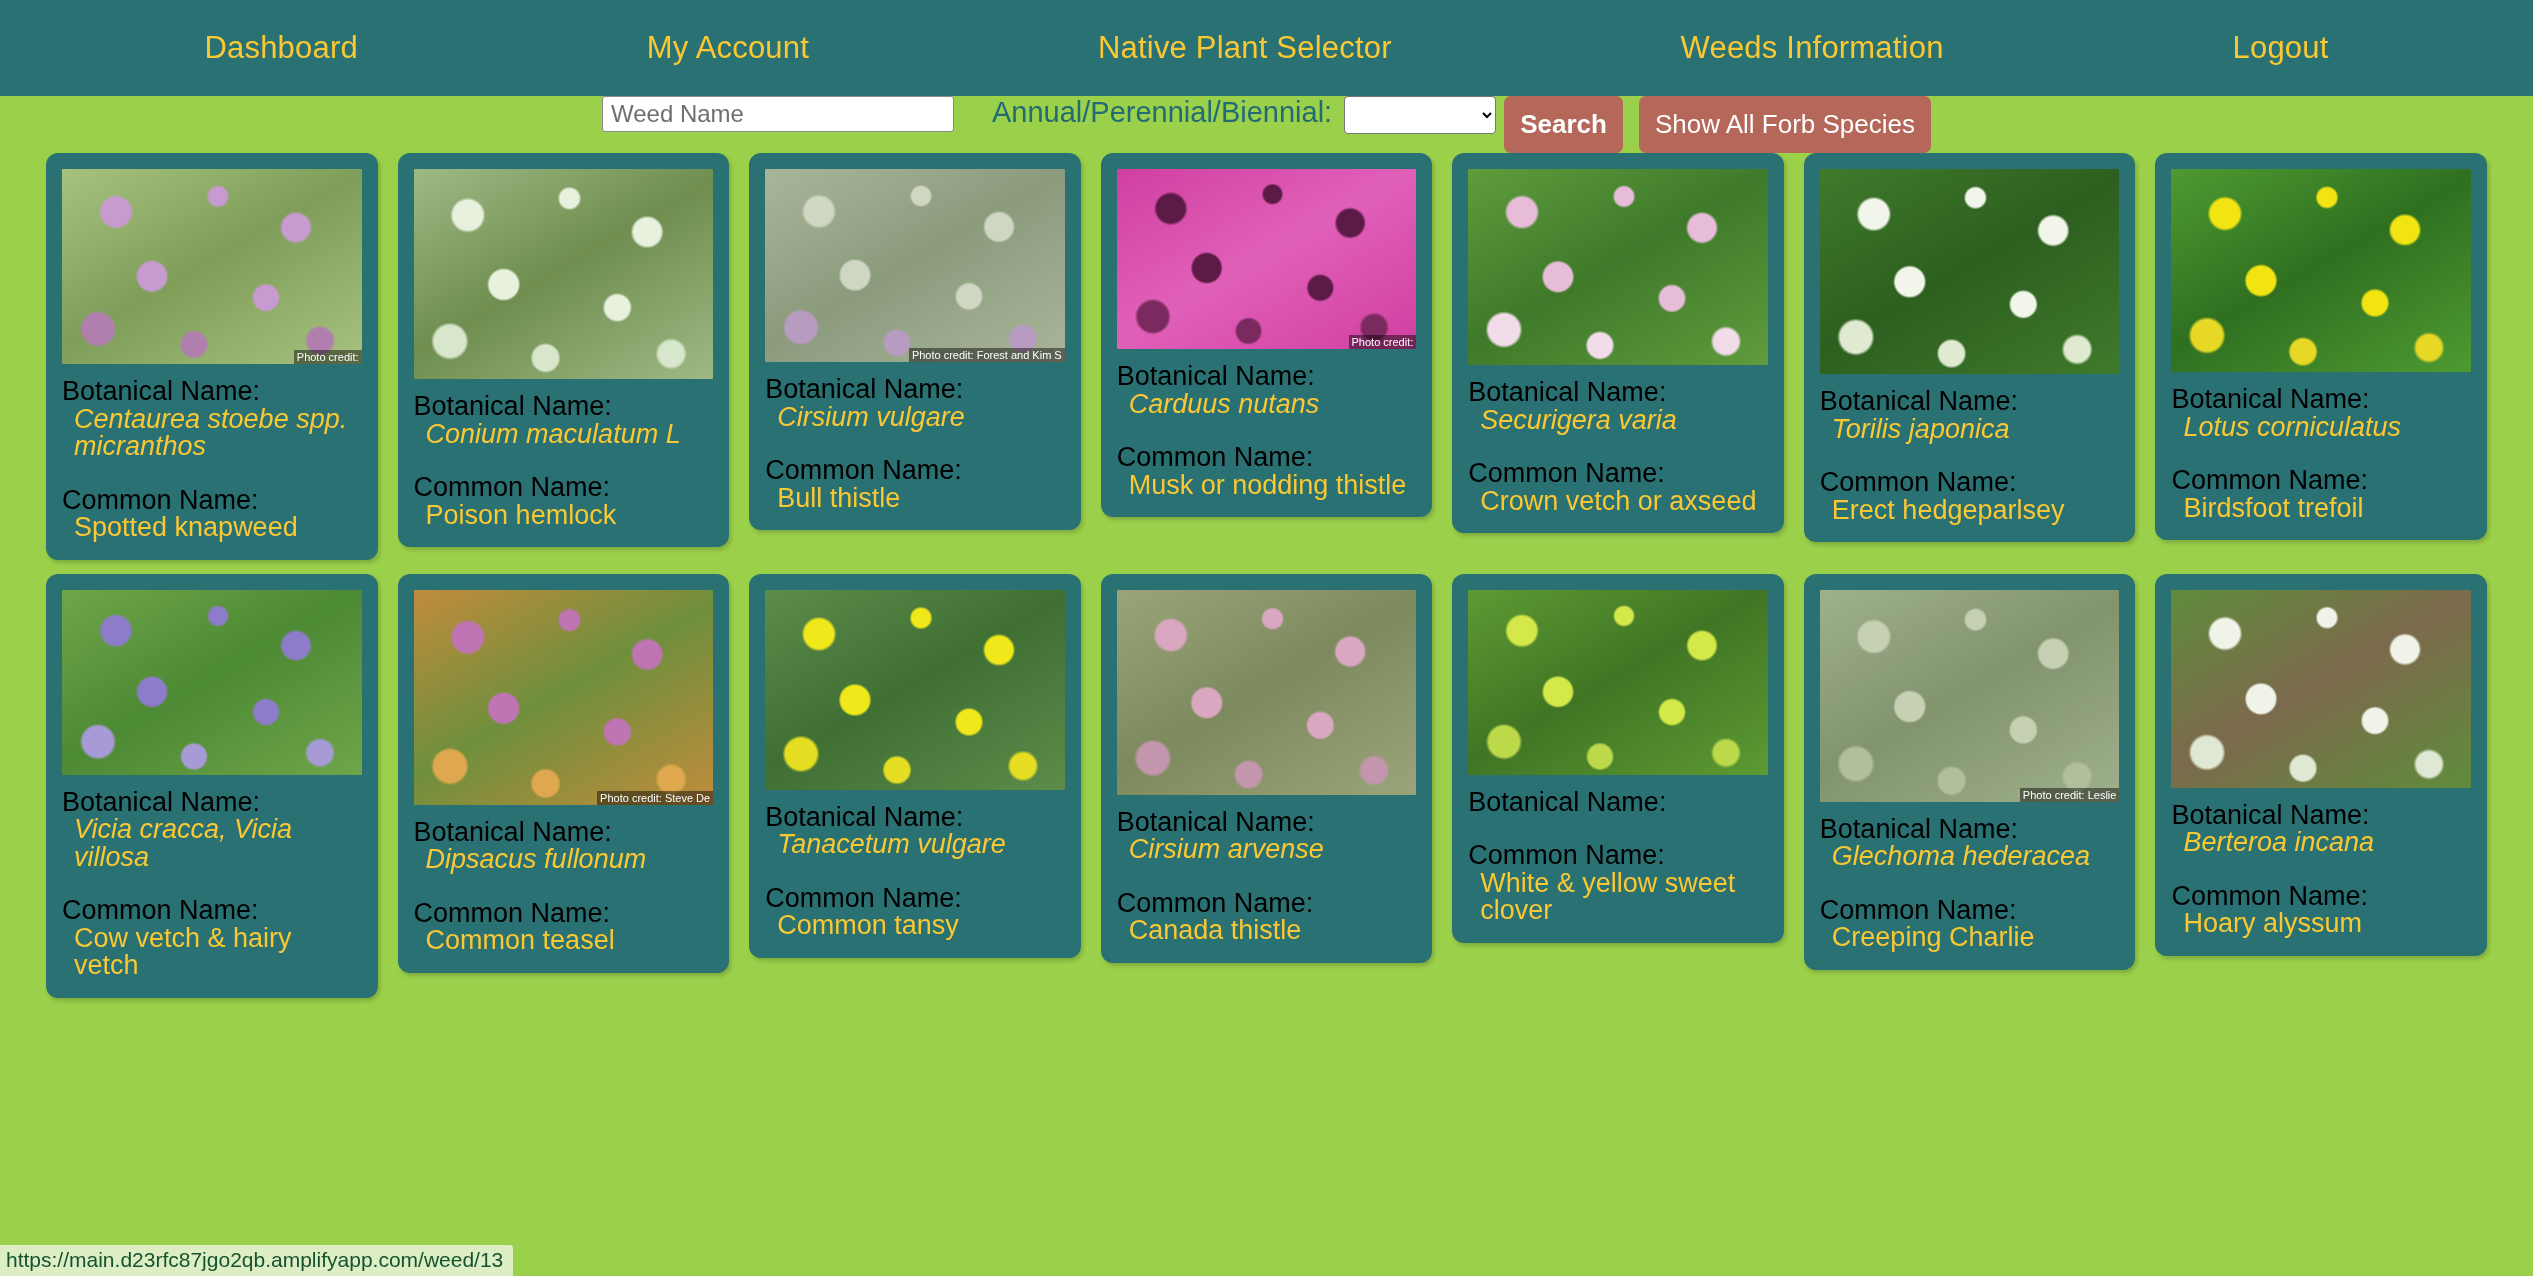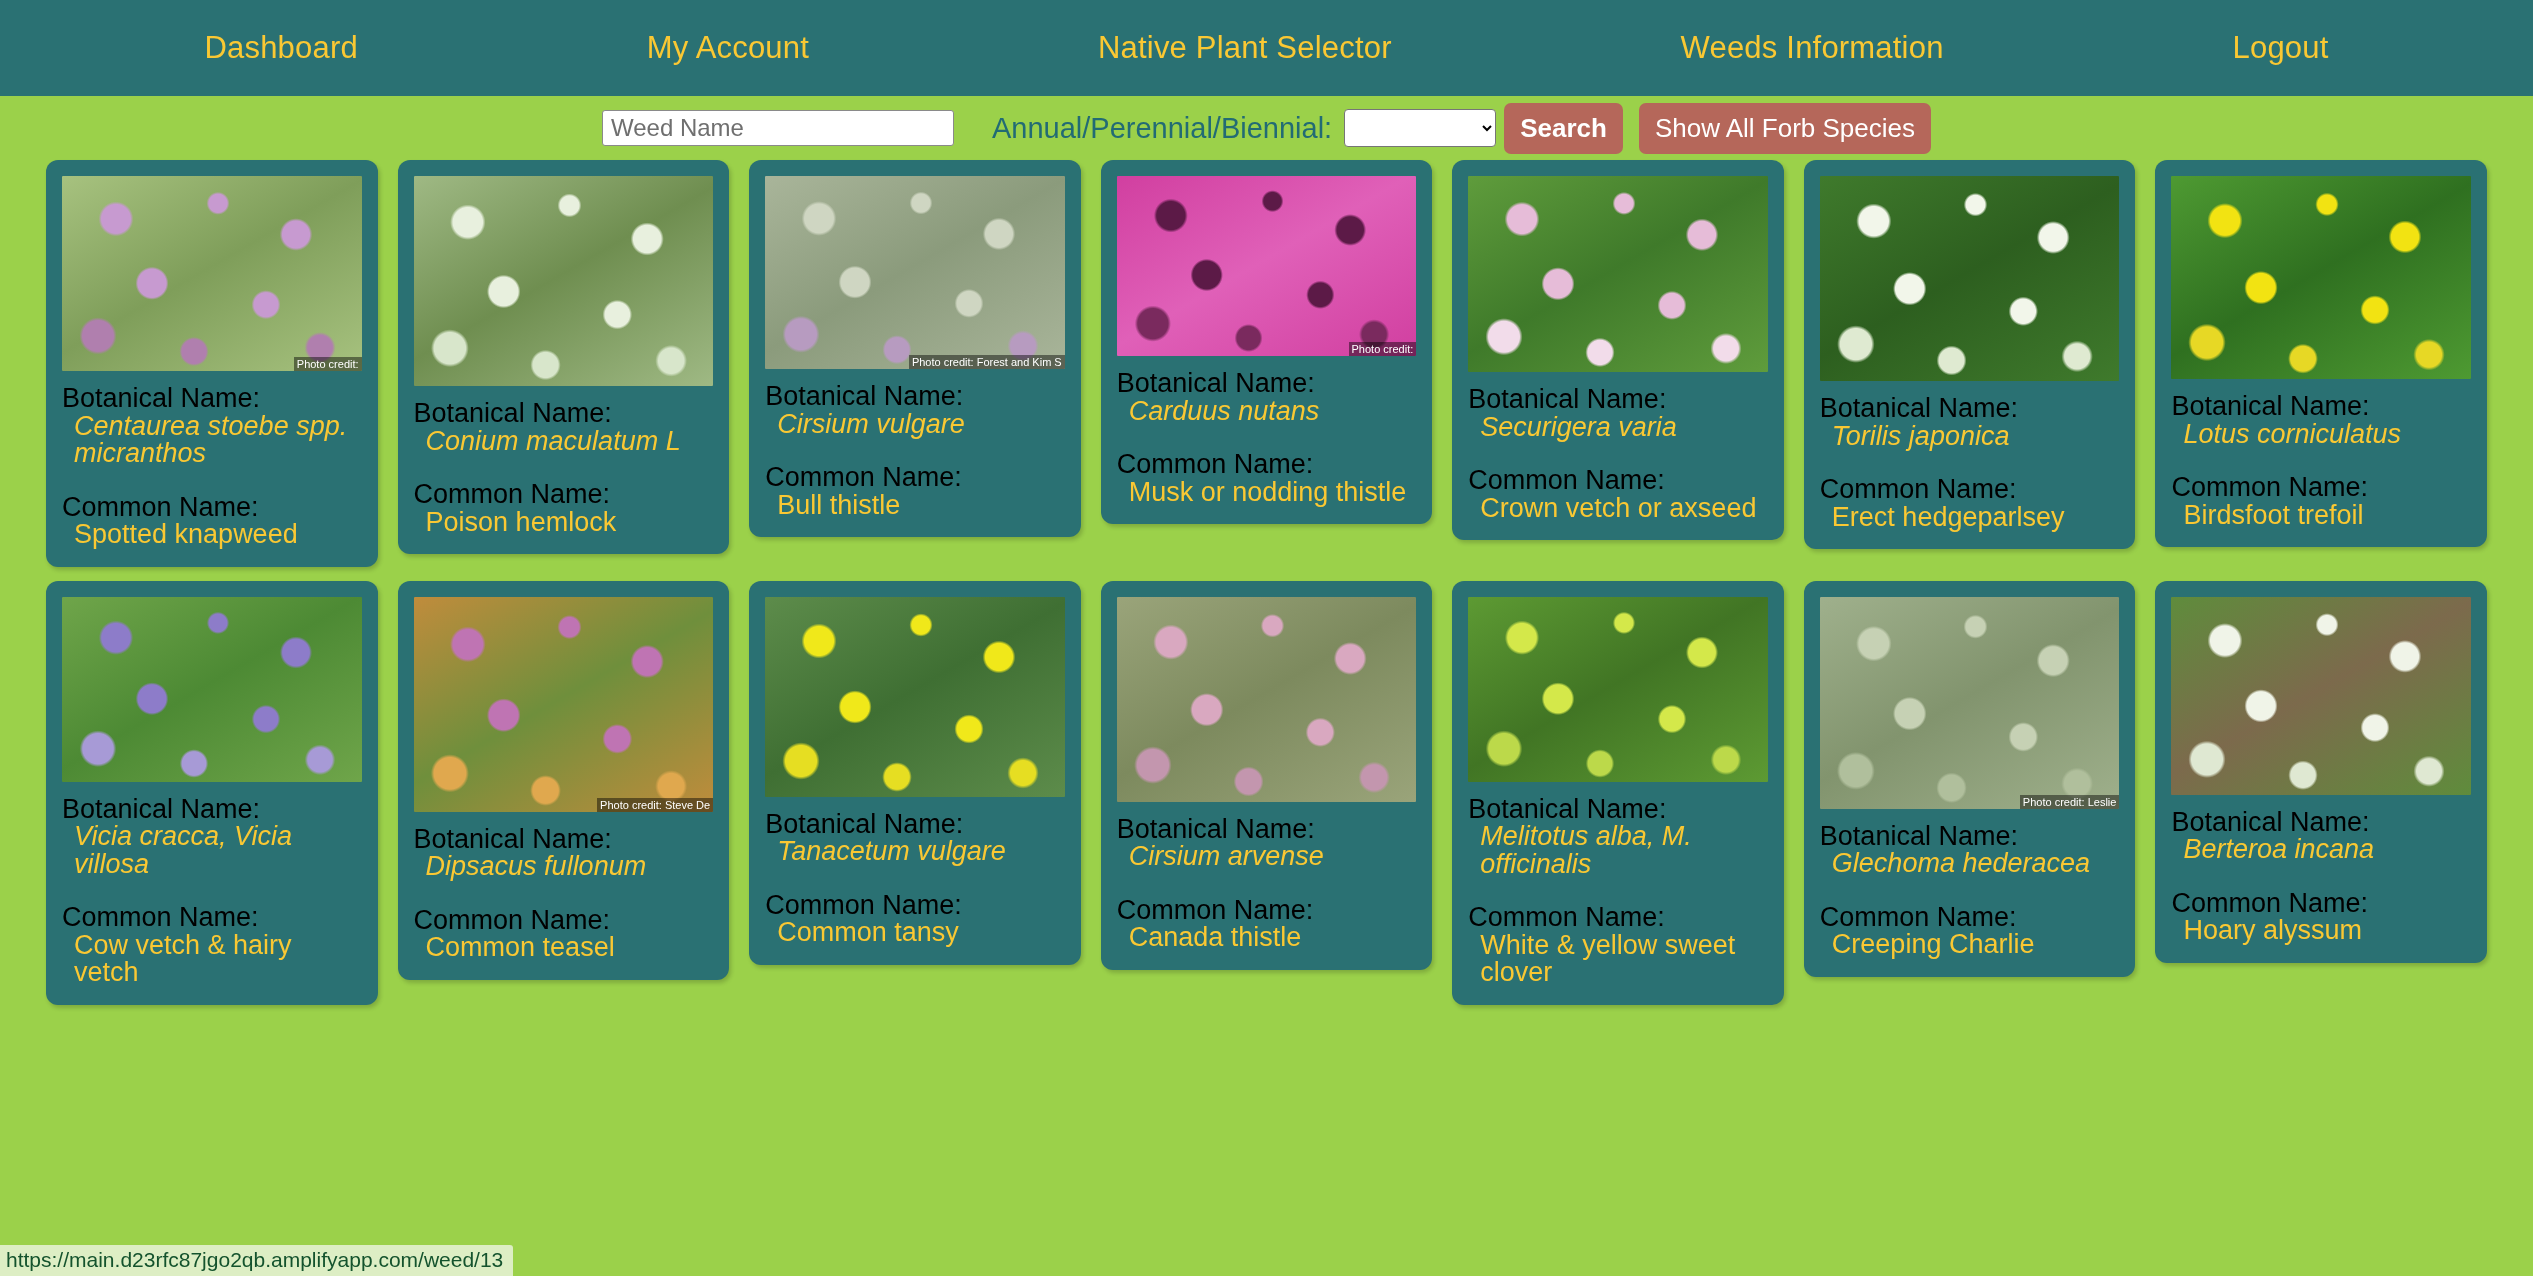--- a/index.html
+++ b/index.html
@@ -26,24 +26,23 @@
     font-size: 31px;
     font-weight: 400;
     letter-spacing: 0.2px;
     text-decoration: none;
     white-space: nowrap;
     cursor: pointer;
   }
 
   
   #searchbar {
-    height: 64px;
+    height: 57px;
     background: #9bd14a;
     display: flex;
-    align-items: center;
     justify-content: center;
     gap: 0;
   }
   #weed-name-input {
     width: 352px;
     height: 36px;
     font-size: 24px;
     font-family: "Liberation Sans", sans-serif;
     color: #3b3b3b;
     padding: 2px 8px;
@@ -257,21 +256,20 @@
       <div class="card-photo" style="height:205px;background:radial-gradient(circle at 18% 22%, #d9a8c0 0 5%, transparent 6%),radial-gradient(circle at 52% 14%, #d9a8c0 0 4%, transparent 5%),radial-gradient(circle at 78% 30%, #d9a8c0 0 5%, transparent 6%),radial-gradient(circle at 30% 55%, #d9a8c0 0 6%, transparent 7%),radial-gradient(circle at 68% 66%, #d9a8c0 0 5%, transparent 6%),radial-gradient(circle at 12% 82%, #c396ae 0 5%, transparent 6%),radial-gradient(circle at 86% 88%, #c396ae 0 4%, transparent 5%),radial-gradient(circle at 44% 90%, #c396ae 0 5%, transparent 6%),linear-gradient(150deg, #9aa47a 0%, #7d8a5e 48%, #9aa47a 100%);"></div>
       <div class="label">Botanical Name:</div>
       <div class="value">Cirsium arvense</div>
       <div class="field-gap"></div>
       <div class="label">Common Name:</div>
       <div class="value plain">Canada thistle</div>
     </div>
     <div class="card">
       <div class="card-photo" style="height:185px;background:radial-gradient(circle at 18% 22%, #d4e84a 0 5%, transparent 6%),radial-gradient(circle at 52% 14%, #d4e84a 0 4%, transparent 5%),radial-gradient(circle at 78% 30%, #d4e84a 0 5%, transparent 6%),radial-gradient(circle at 30% 55%, #d4e84a 0 6%, transparent 7%),radial-gradient(circle at 68% 66%, #d4e84a 0 5%, transparent 6%),radial-gradient(circle at 12% 82%, #bcd94a 0 5%, transparent 6%),radial-gradient(circle at 86% 88%, #bcd94a 0 4%, transparent 5%),radial-gradient(circle at 44% 90%, #bcd94a 0 5%, transparent 6%),linear-gradient(150deg, #5d9a33 0%, #417524 48%, #5d9a33 100%);"></div>
       <div class="label">Botanical Name:</div>
-      <div class="value">Melitotus alba, M. officinalis</div>
       <div class="field-gap"></div>
       <div class="label">Common Name:</div>
       <div class="value plain">White &amp; yellow sweet clover</div>
     </div>
     <div class="card">
       <div class="card-photo" style="height:212px;background:radial-gradient(circle at 18% 22%, #c6d1b4 0 5%, transparent 6%),radial-gradient(circle at 52% 14%, #c6d1b4 0 4%, transparent 5%),radial-gradient(circle at 78% 30%, #c6d1b4 0 5%, transparent 6%),radial-gradient(circle at 30% 55%, #c6d1b4 0 6%, transparent 7%),radial-gradient(circle at 68% 66%, #c6d1b4 0 5%, transparent 6%),radial-gradient(circle at 12% 82%, #b0bf9c 0 5%, transparent 6%),radial-gradient(circle at 86% 88%, #b0bf9c 0 4%, transparent 5%),radial-gradient(circle at 44% 90%, #b0bf9c 0 5%, transparent 6%),linear-gradient(150deg, #9fb08c 0%, #82946e 48%, #9fb08c 100%);">
         <span class="photo-credit">Photo credit: Leslie</span>
       </div>
       <div class="label">Botanical Name:</div>
       <div class="value">Glechoma hederacea</div>

